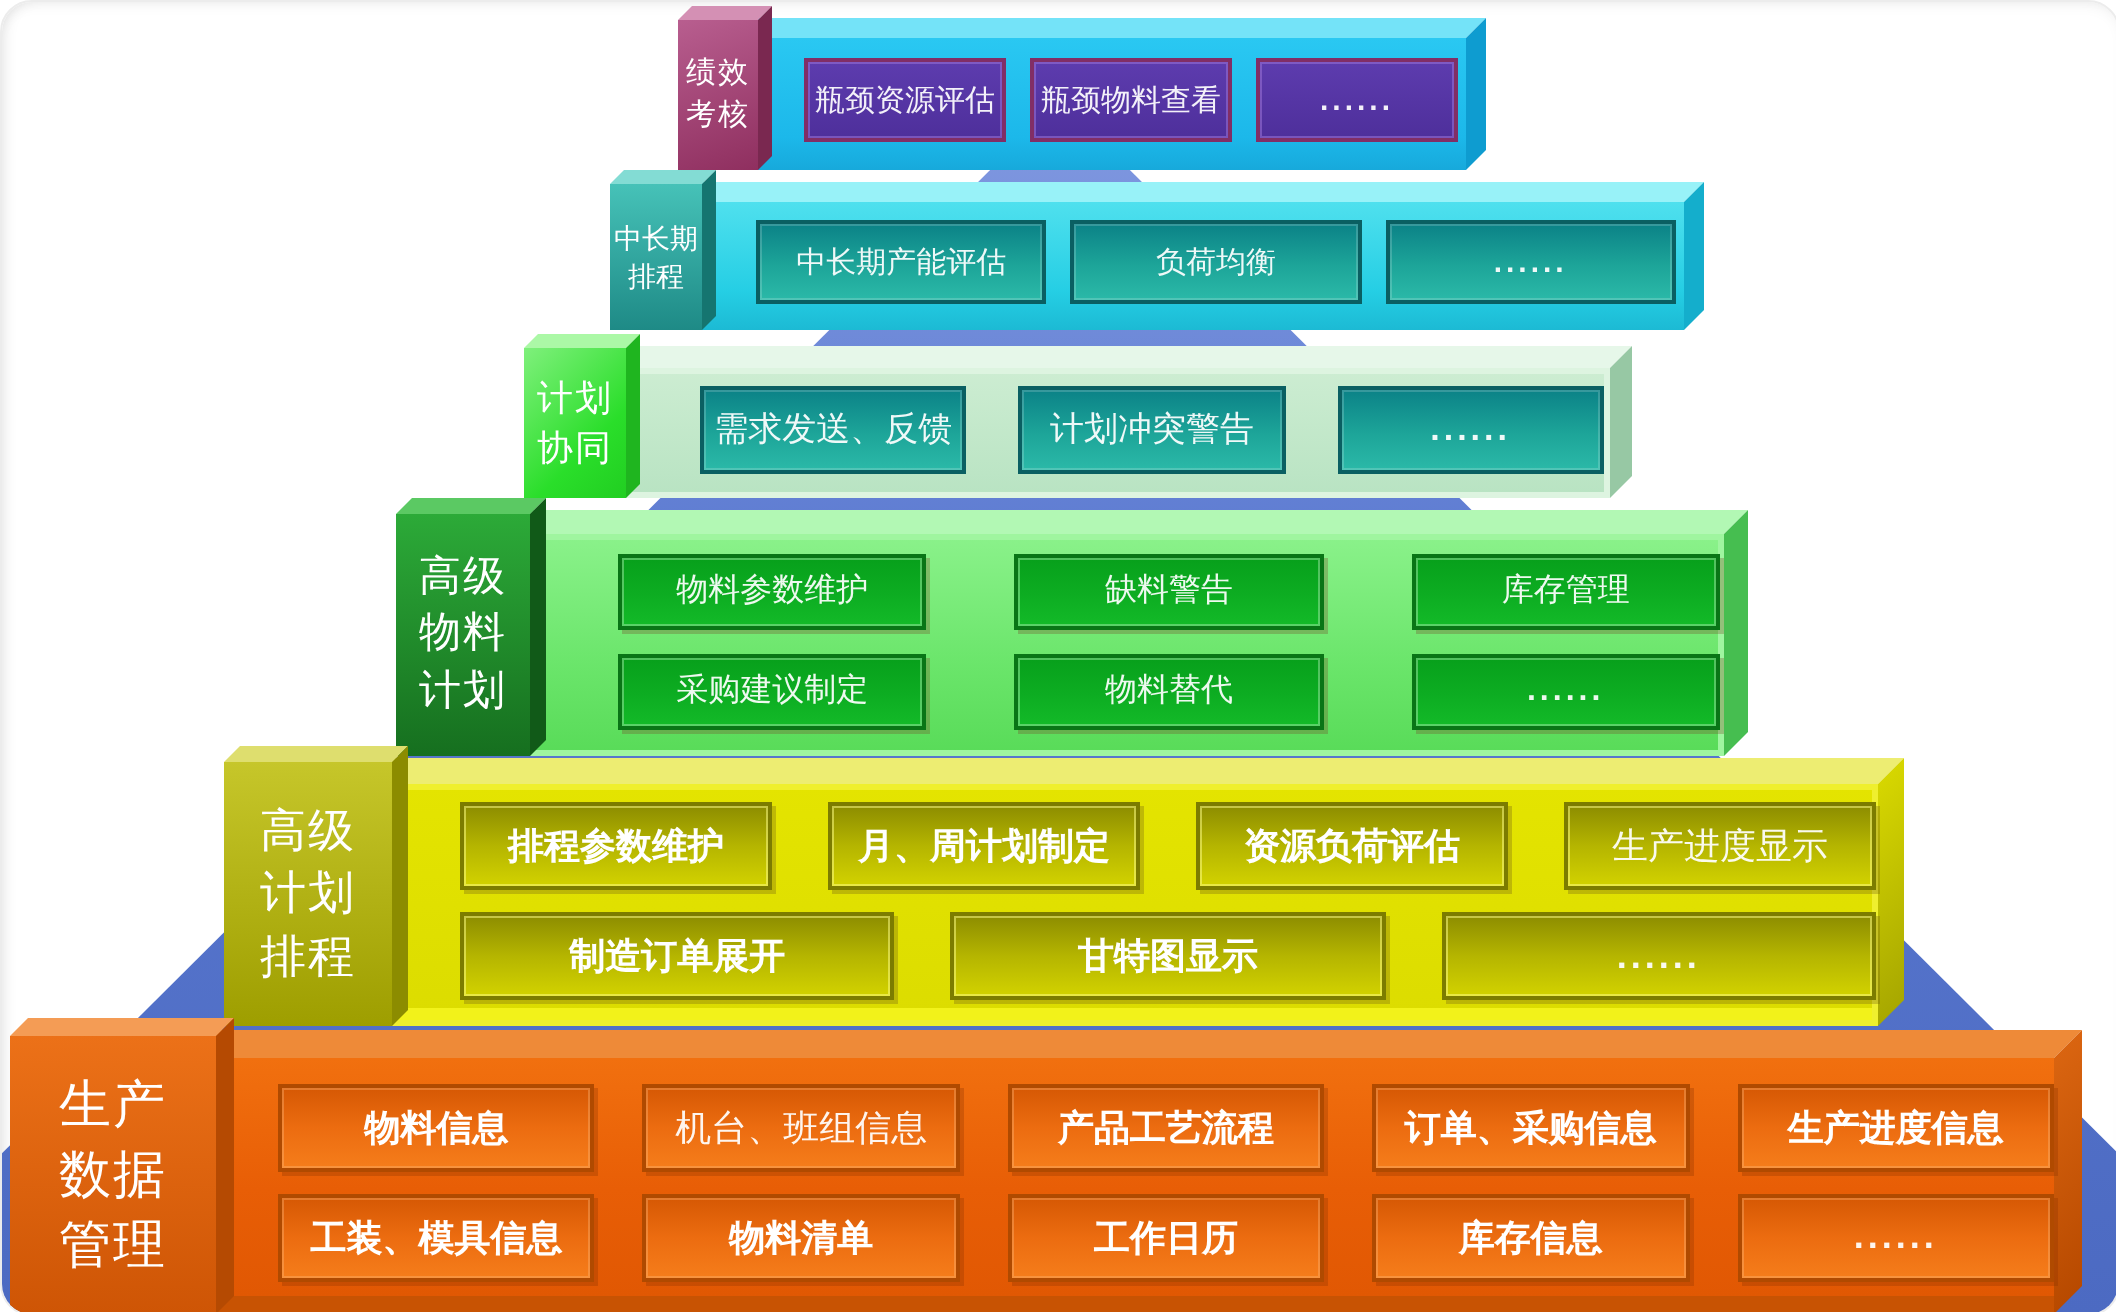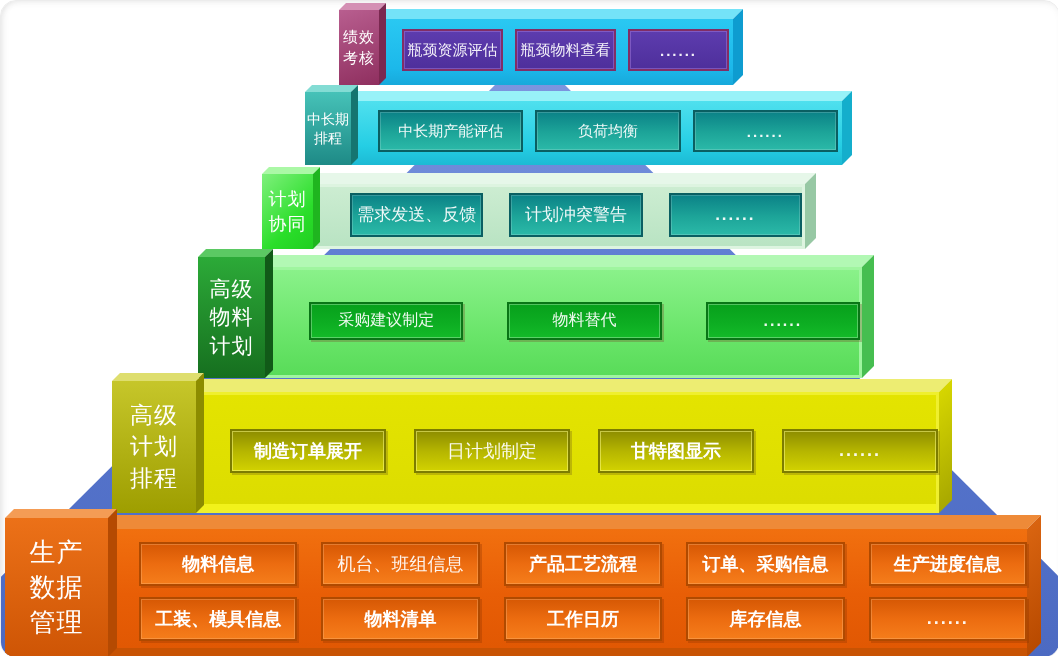--- a/index.html
+++ b/index.html
@@ -149,42 +149,52 @@
     <div class="face"></div>
     <div class="lbl">
       <div class="lbl-top"></div>
       <div class="lbl-side"></div>
       <div class="lbl-face">高级
 物料
 计划</div>
     </div>
     <div class="cells">
       <div class="row">
+        <div class="cell">物料参数维护</div>
+        <div class="cell">缺料警告</div>
+        <div class="cell">库存管理</div>
+      </div>
+      <div class="row">
         <div class="cell">采购建议制定</div>
         <div class="cell">物料替代</div>
         <div class="cell dots">......</div>
       </div>
     </div>
   </div>
 
   <div class="lvl l5">
     <div class="top3d"></div>
     <div class="side3d"></div>
     <div class="face"></div>
     <div class="lbl">
       <div class="lbl-top"></div>
       <div class="lbl-side"></div>
       <div class="lbl-face">高级
 计划
 排程</div>
     </div>
     <div class="cells">
       <div class="row">
+        <div class="cell b">排程参数维护</div>
+        <div class="cell b">月、周计划制定</div>
+        <div class="cell b">资源负荷评估</div>
+        <div class="cell">生产进度显示</div>
+      </div>
+      <div class="row">
         <div class="cell b">制造订单展开</div>
-        <div class="cell">日计划制定</div>
         <div class="cell b">甘特图显示</div>
         <div class="cell dots">......</div>
       </div>
     </div>
   </div>
 
   <div class="lvl l6">
     <div class="top3d"></div>
     <div class="side3d"></div>
     <div class="face"></div>

